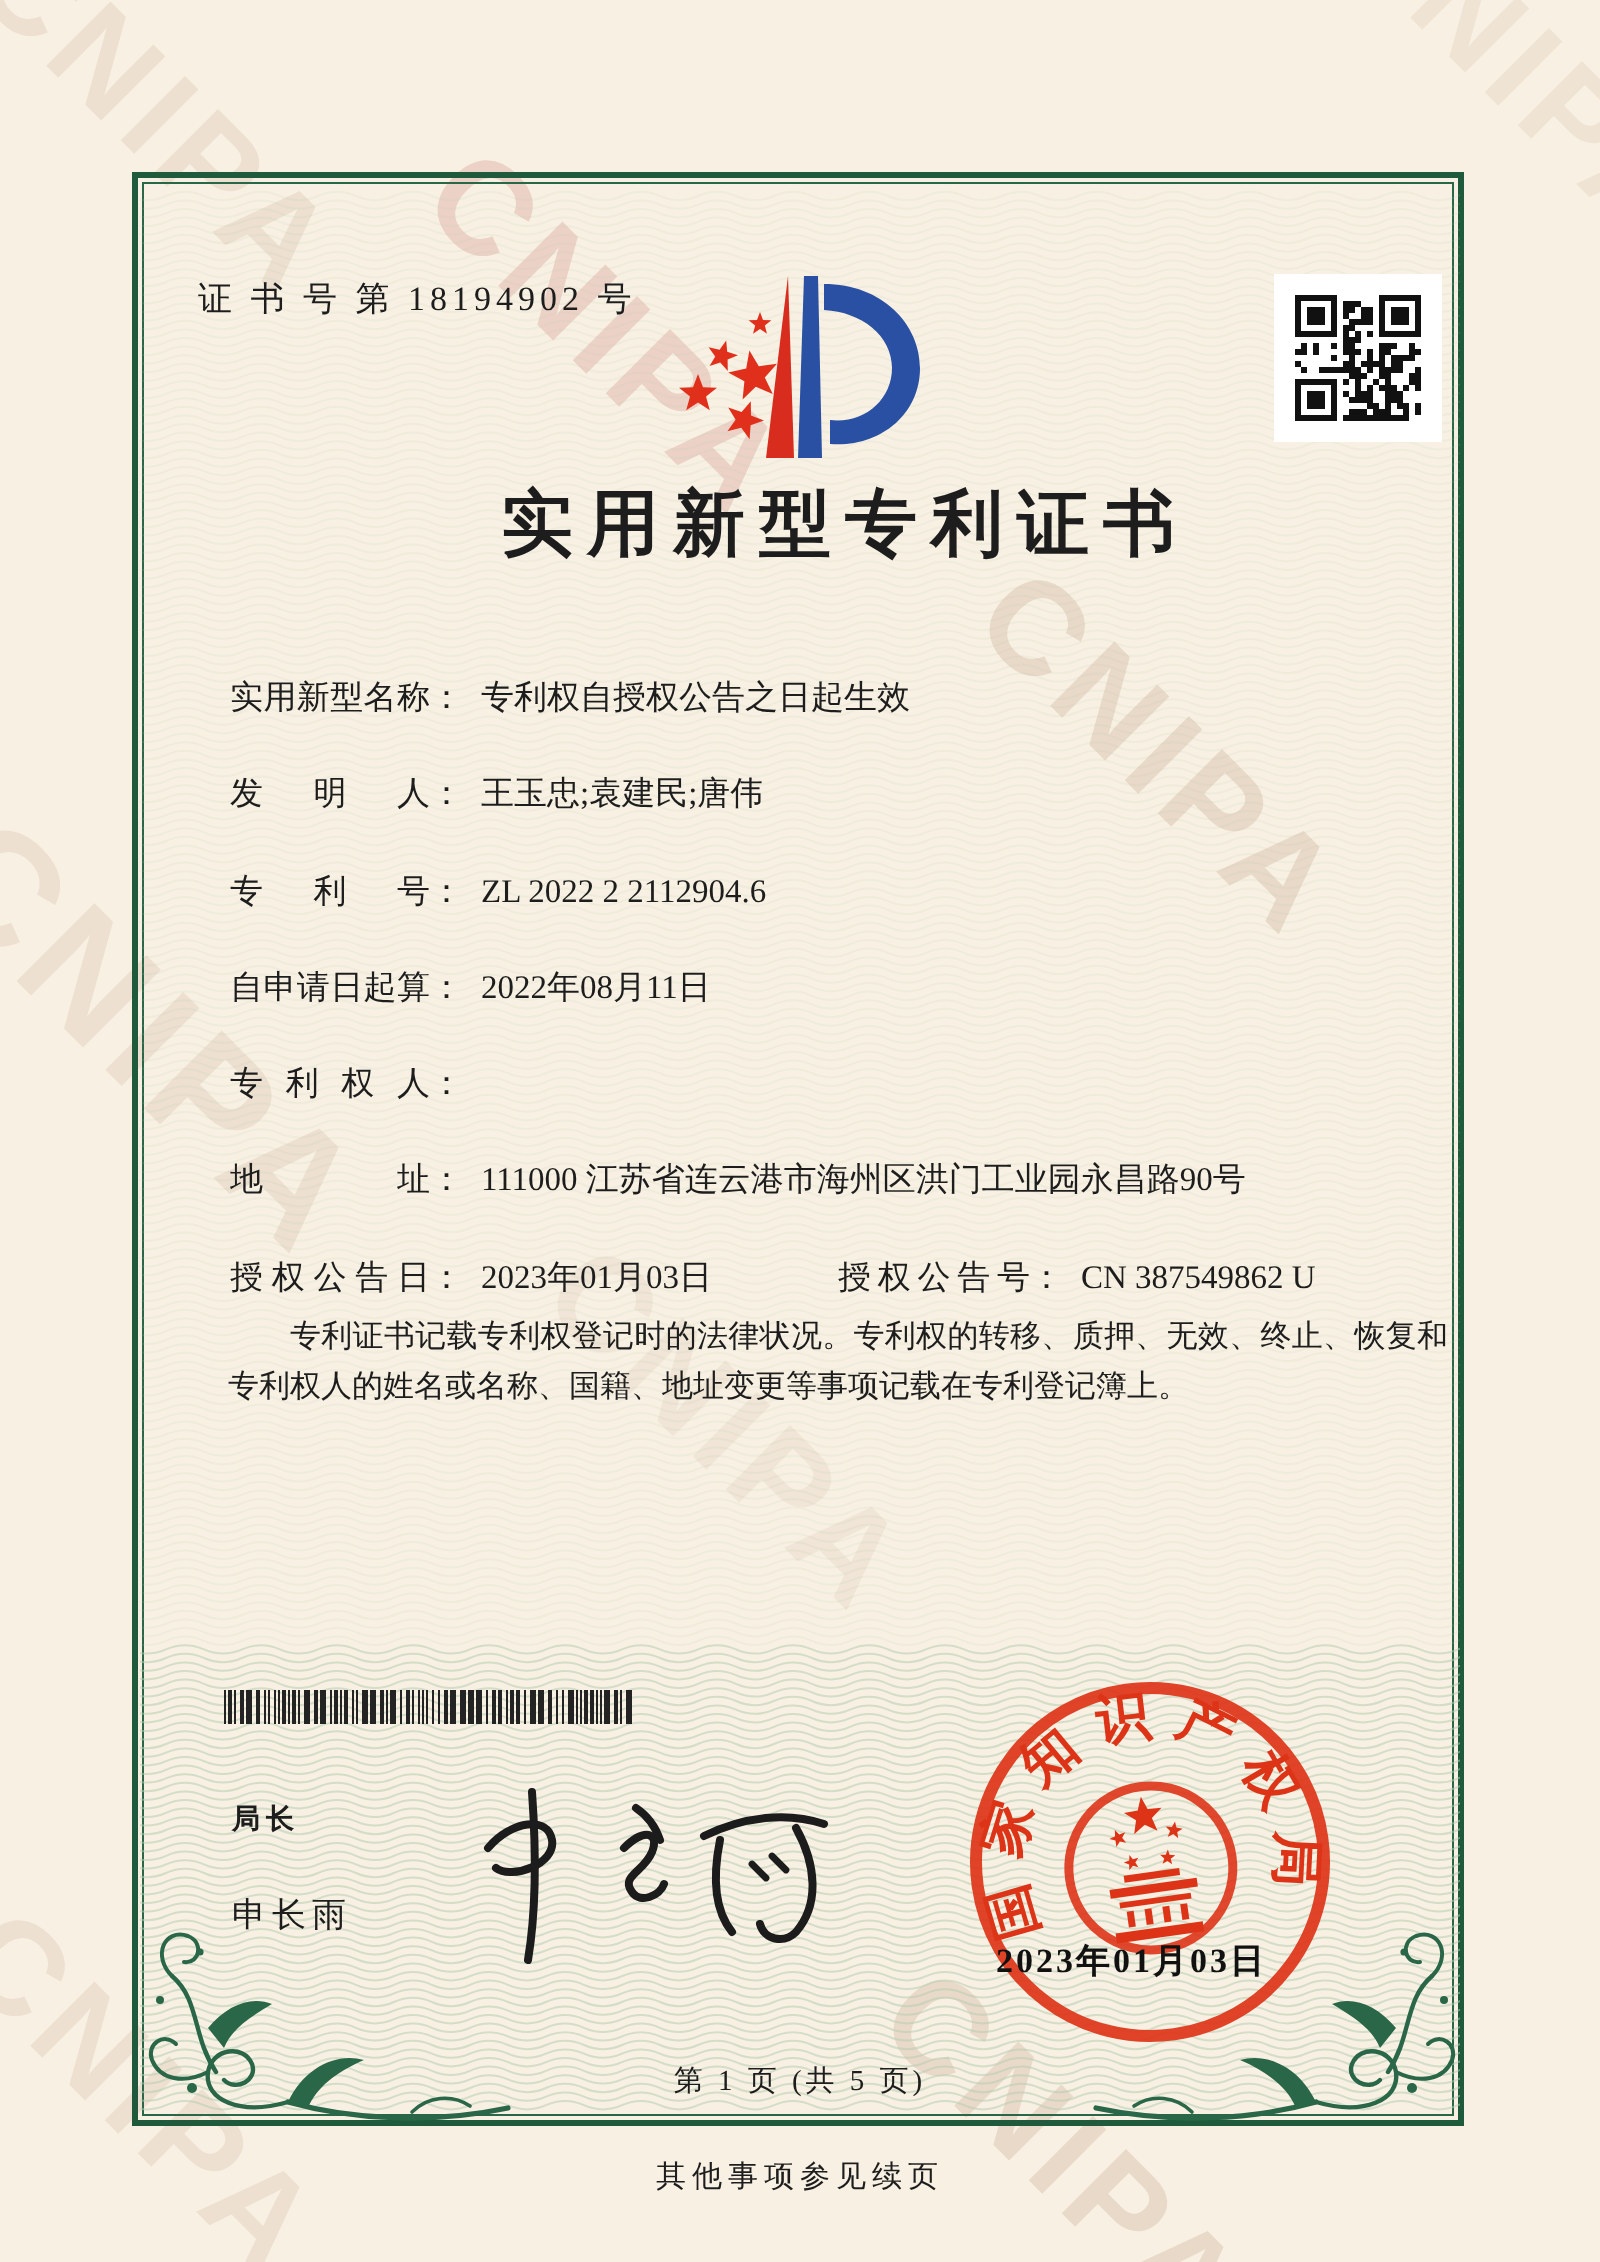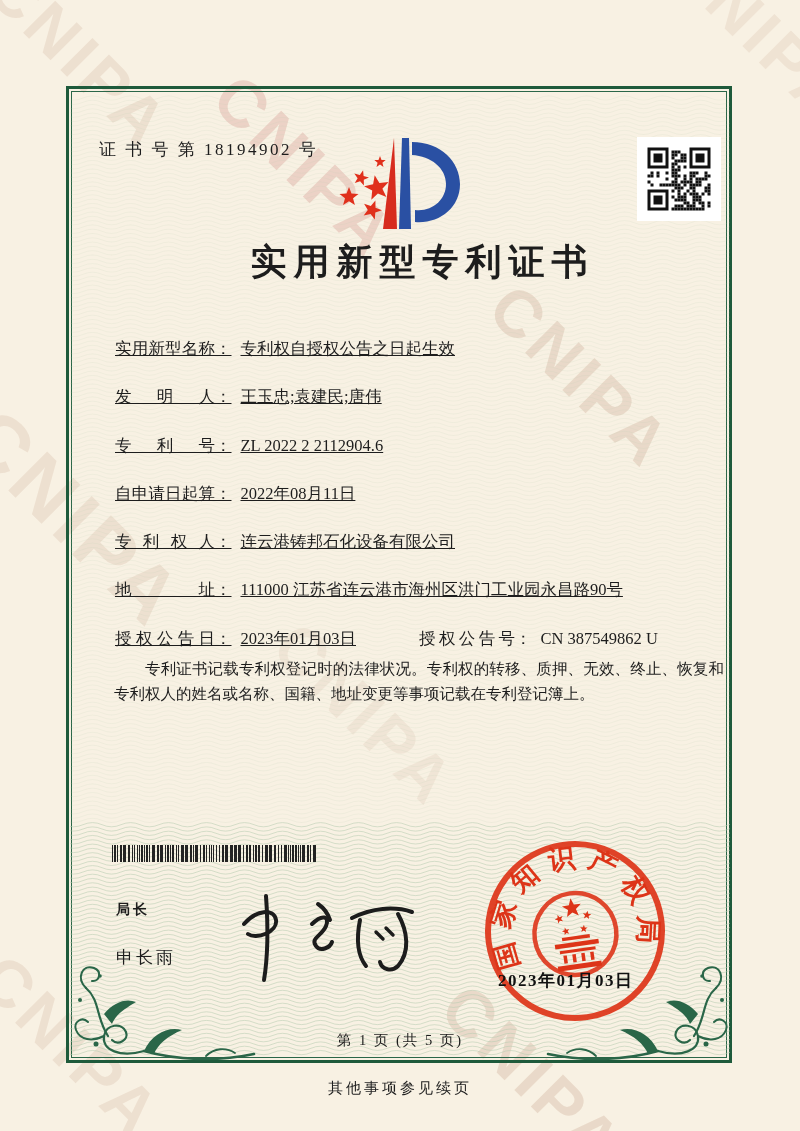--- a/index.html
+++ b/index.html
@@ -21,21 +21,21 @@
   .frame{position:absolute;left:66px;top:86px;width:660px;height:971px;
          border:3px solid #1e5a3b;z-index:1;}
   .frame::after{content:"";position:absolute;inset:2px;border:1px solid #2a6648;}
   #waves{position:absolute;left:70px;top:90px;z-index:1;pointer-events:none;}
   
   .cert-no{position:absolute;left:99px;top:138px;font-size:17px;letter-spacing:2.5px;z-index:2;}
   .logo{position:absolute;left:333px;top:128px;z-index:2;}
   .qr{position:absolute;left:637px;top:137px;z-index:2;}
   .title{position:absolute;left:45px;right:0;top:238px;text-align:center;font-size:36px;
          font-weight:700;letter-spacing:7px;z-index:2;}
-  .fields{position:absolute;left:115px;top:338px;z-index:2;font-size:16.5px;text-decoration:underline;}
+  .fields{position:absolute;left:115px;top:338px;z-index:2;font-size:16.5px;}
   .frow{display:flex;align-items:baseline;height:48.3px;position:relative;}
   .flabel{display:inline-block;width:100px;text-align:justify;text-align-last:justify;}
   .fvalue{padding-left:9px;white-space:nowrap;}
   .g2{position:absolute;left:292px;top:0;display:flex;align-items:baseline;}
   .g2 .flabel{width:96px;margin-left:12px;}
   .paras{position:absolute;left:114px;top:656px;width:610px;z-index:2;}
   .paras p{margin:0;font-size:15.5px;line-height:25px;text-indent:2em;text-align:justify;}
   .barcode{position:absolute;left:112px;top:845px;z-index:2;}
   .signer-role{position:absolute;left:116px;top:901px;font-size:14px;font-weight:700;
                letter-spacing:3px;font-family:"Liberation Sans",sans-serif;z-index:3;}
@@ -474,21 +474,20 @@
       <span class="fvalue">ZL 2022 2 2112904.6</span>
     </div>
     <div class="frow">
       <span class="flabel">自申请日起算</span>
         <span class="fcolon">：</span>
       <span class="fvalue">2022年08月11日</span>
     </div>
     <div class="frow">
       <span class="flabel">专利权人</span>
         <span class="fcolon">：</span>
-      <span class="fvalue">连云港铸邦石化设备有限公司</span>
     </div>
     <div class="frow">
       <span class="flabel">地址</span>
         <span class="fcolon">：</span>
       <span class="fvalue">111000 江苏省连云港市海州区洪门工业园永昌路90号</span>
     </div>
     <div class="frow grant">
       <span class="flabel">授权公告日</span>
         <span class="fcolon">：</span>
       <span class="fvalue">2023年01月03日</span>

